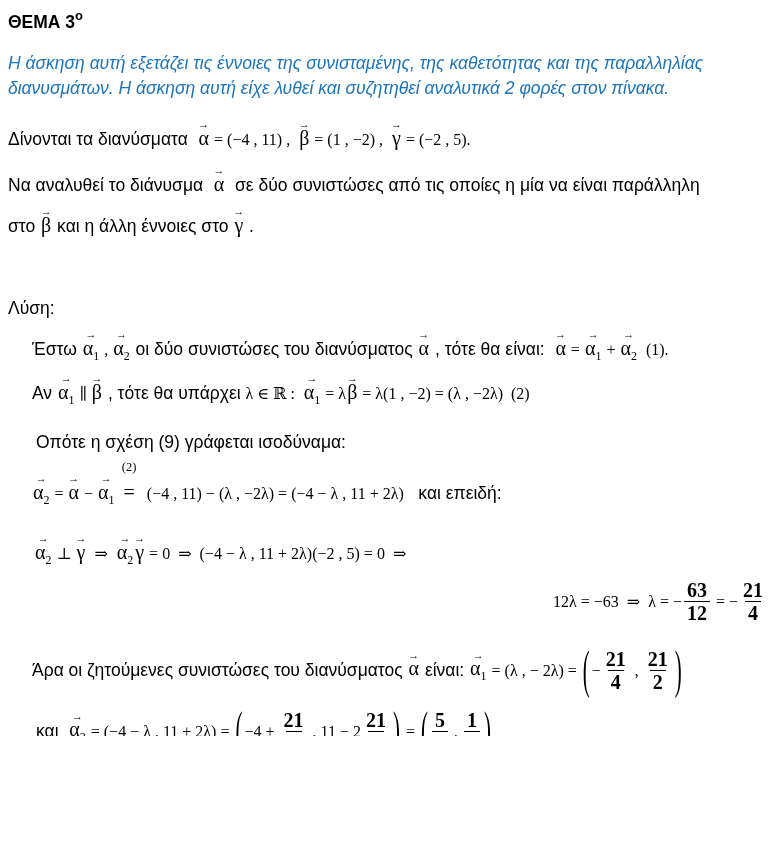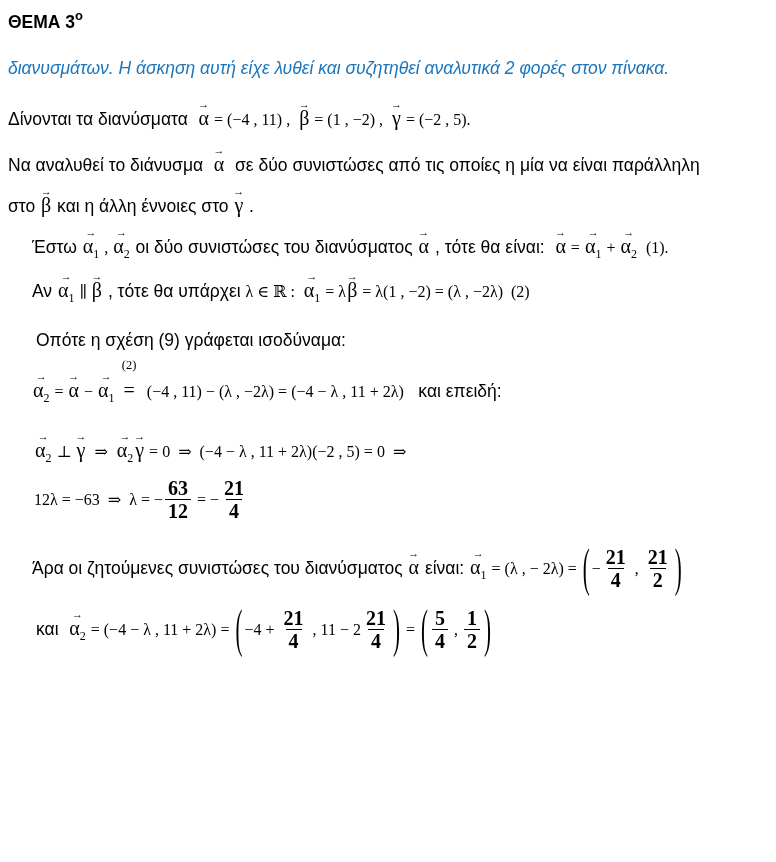--- a/index.html
+++ b/index.html
@@ -31,26 +31,28 @@
        font-family:"Liberation Serif","DejaVu Serif",serif;}
   .eq2 .t2{position:absolute;top:-19px;left:50%;transform:translateX(-50%);
        font-size:12.5px;line-height:1;}
 </style>
 </head>
 <body>
 
 <div id="page">
   <div id="doc">
       <div class="line s-title" style="margin-top: 2px;"><span class="g">ΘΕΜΑ 3</span><sup>ο</sup></div>
-      <div class="line s-blue" style="margin-top: 22px;"><span class="g">διανυσμάτων. Η άσκηση αυτή είχε λυθεί και συζητηθεί αναλυτικά 2 φορές στον πίνακα.</span></div>
+      <div class="line s-blue" style="margin-top: 17px;"><span class="g">Η άσκηση αυτή εξετάζει τις έννοιες της συνισταμένης, της καθετότητας και της παραλληλίας</span></div>
+      <div class="line s-blue" style="margin-top: 1px;"><span class="g">διανυσμάτων. Η άσκηση αυτή είχε λυθεί και συζητηθεί αναλυτικά 2 φορές στον πίνακα.</span></div>
       <div class="line s-body" style="margin-top: 20px;"><span class="g">Δίνονται τα διανύσματα  </span><span class="vec"><span class="va">→</span><span class="vl">α</span></span><span class="m"> = (−4 , 11) ,  </span><span class="vec"><span class="va">→</span><span class="vl">β</span></span><span class="m"> = (1 , −2) ,  </span><span class="vec"><span class="va">→</span><span class="vl">γ</span></span><span class="m"> = (−2 , 5).</span></div>
       <div class="line s-body" style="margin-top: 15px;"><span class="g">Να αναλυθεί το διάνυσμα  </span><span class="vec"><span class="va">→</span><span class="vl">α</span></span><span class="g">  σε δύο συνιστώσες από τις οποίες η μία να είναι παράλληλη</span></div>
       <div class="line s-body" style="margin-top: 10px;"><span class="g">στο </span><span class="vec"><span class="va">→</span><span class="vl">β</span></span><span class="g"> και η άλλη έννοιες στο </span><span class="vec"><span class="va">→</span><span class="vl">γ</span></span><span class="g"> .</span></div>
+      <div class="line s-body" style="margin-top: 60px;"><span class="g">Λύση:</span></div>
       <div class="line s-body" style="margin-top: 10px; margin-left: 24px;"><span class="g">Έστω </span><span class="vec"><span class="va">→</span><span class="vl">α</span><sub class="vs">1</sub></span><span class="m"> , </span><span class="vec"><span class="va">→</span><span class="vl">α</span><sub class="vs">2</sub></span><span class="g"> οι δύο συνιστώσες του διανύσματος </span><span class="vec"><span class="va">→</span><span class="vl">α</span></span><span class="g"> , τότε θα είναι:  </span><span class="vec"><span class="va">→</span><span class="vl">α</span></span><span class="m"> = </span><span class="vec"><span class="va">→</span><span class="vl">α</span><sub class="vs">1</sub></span><span class="m"> + </span><span class="vec"><span class="va">→</span><span class="vl">α</span><sub class="vs">2</sub></span><span class="m">  (1).</span></div>
       <div class="line s-body" style="margin-top: 10px; margin-left: 24px;"><span class="g">Αν </span><span class="vec"><span class="va">→</span><span class="vl">α</span><sub class="vs">1</sub></span><span class="m"> ∥ </span><span class="vec"><span class="va">→</span><span class="vl">β</span></span><span class="g"> , τότε θα υπάρχει </span><span class="m">λ ∈ ℝ :  </span><span class="vec"><span class="va">→</span><span class="vl">α</span><sub class="vs">1</sub></span><span class="m"> = λ</span><span class="vec"><span class="va">→</span><span class="vl">β</span></span><span class="m"> = λ(1 , −2) = (λ , −2λ)  (2)</span></div>
       <div class="line s-body" style="margin-top: 24px; margin-left: 28px;"><span class="g">Οπότε η σχέση (9) γράφεται ισοδύναμα:</span></div>
       <div class="line s-body" style="margin-top: 20px; margin-left: 24px;"><span class="vec"><span class="va">→</span><span class="vl">α</span><sub class="vs">2</sub></span><span class="m"> = </span><span class="vec"><span class="va">→</span><span class="vl">α</span></span><span class="m"> − </span><span class="vec"><span class="va">→</span><span class="vl">α</span><sub class="vs">1</sub></span><span class="eq2"><span class="t2">(2)</span><span class="e2">=</span></span><span class="m"> (−4 , 11) − (λ , −2λ) = (−4 − λ , 11 + 2λ)</span><span class="g">   και επειδή:</span></div>
       <div class="line s-body" style="margin-top: 26px; margin-left: 26px;"><span class="vec"><span class="va">→</span><span class="vl">α</span><sub class="vs">2</sub></span><span class="m"> ⊥ </span><span class="vec"><span class="va">→</span><span class="vl">γ</span></span><span class="m">  ⇒  </span><span class="vec"><span class="va">→</span><span class="vl">α</span><sub class="vs">2</sub></span><span class="vec"><span class="va">→</span><span class="vl">γ</span></span><span class="m"> = 0  ⇒  (−4 − λ , 11 + 2λ)(−2 , 5) = 0  ⇒</span></div>
-      <div class="line s-body" style="margin-top: 12px; margin-left: 26px;"><span class="m">12λ = −63  ⇒  λ = −</span><span class="frac"><span class="num">63</span><span class="den">12</span></span><span class="m"> = −</span><span class="frac"><span class="num">21</span><span class="den">4</span></span></div>
+      <div class="line s-body" style="margin-top: 12px; margin-left: 40px; text-align: right;"><span class="m">12λ = −63  ⇒  λ = −</span><span class="frac"><span class="num">63</span><span class="den">12</span></span><span class="m"> = −</span><span class="frac"><span class="num">21</span><span class="den">4</span></span></div>
       <div class="line s-body" style="margin-top: 24px; margin-left: 24px;"><span class="g">Άρα οι ζητούμενες συνιστώσες του διανύσματος </span><span class="vec"><span class="va">→</span><span class="vl">α</span></span><span class="g"> είναι: </span><span class="vec"><span class="va">→</span><span class="vl">α</span><sub class="vs">1</sub></span><span class="m"> = (λ , − 2λ) = </span><span class="bigp">(</span><span class="m">−</span><span class="frac"><span class="num">21</span><span class="den">4</span></span><span class="m"> , </span><span class="frac"><span class="num">21</span><span class="den">2</span></span><span class="bigp">)</span></div>
       <div class="line s-body" style="margin-top: 16px; margin-left: 28px;"><span class="g">και  </span><span class="vec"><span class="va">→</span><span class="vl">α</span><sub class="vs">2</sub></span><span class="m"> = (−4 − λ , 11 + 2λ) = </span><span class="bigp">(</span><span class="m">−4 + </span><span class="frac"><span class="num">21</span><span class="den">4</span></span><span class="m"> , 11 − 2</span><span class="frac"><span class="num">21</span><span class="den">4</span></span><span class="bigp">)</span><span class="m"> = </span><span class="bigp">(</span><span class="frac"><span class="num">5</span><span class="den">4</span></span><span class="m"> , </span><span class="frac"><span class="num">1</span><span class="den">2</span></span><span class="bigp">)</span></div>
     </div>
 </div>
 
 </body></html>

